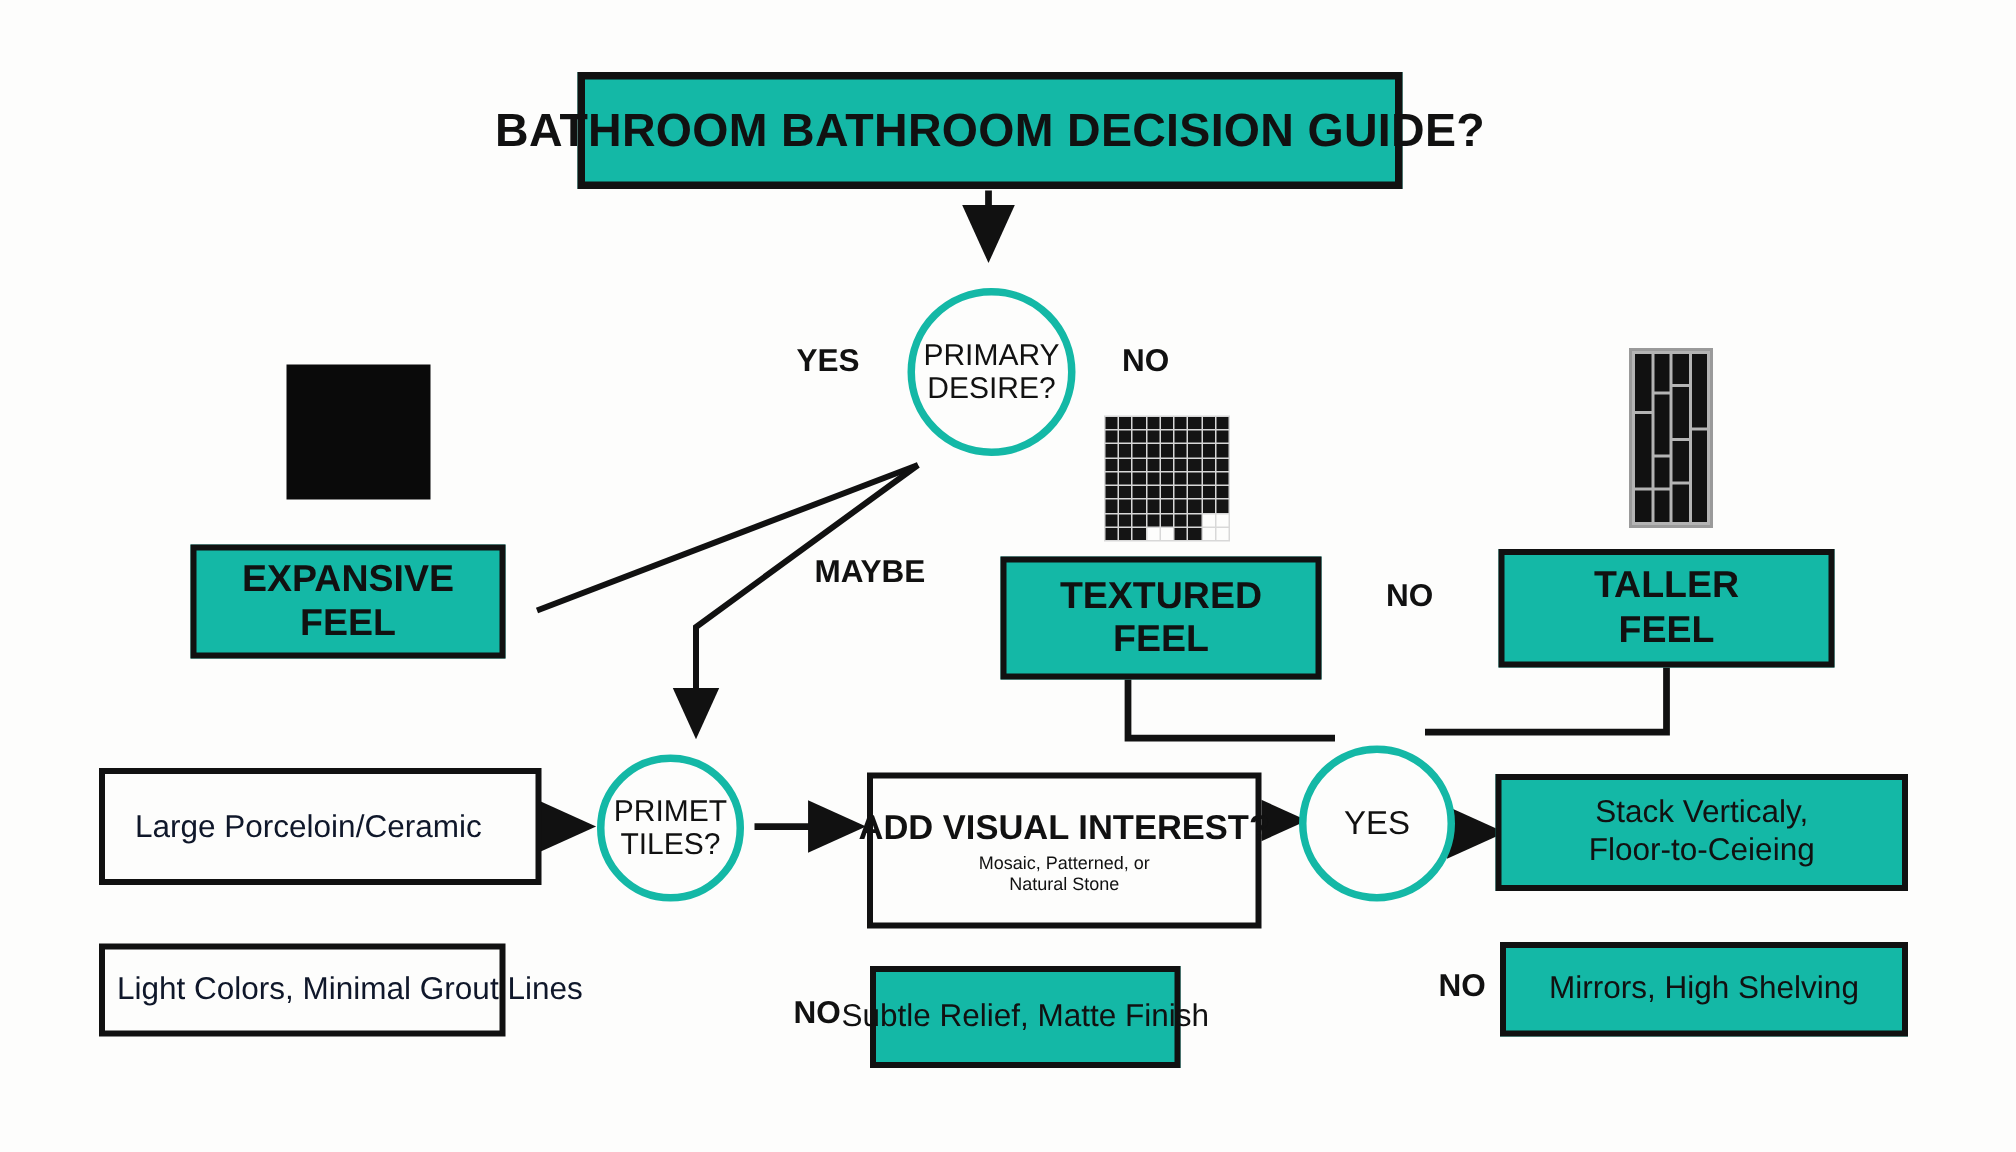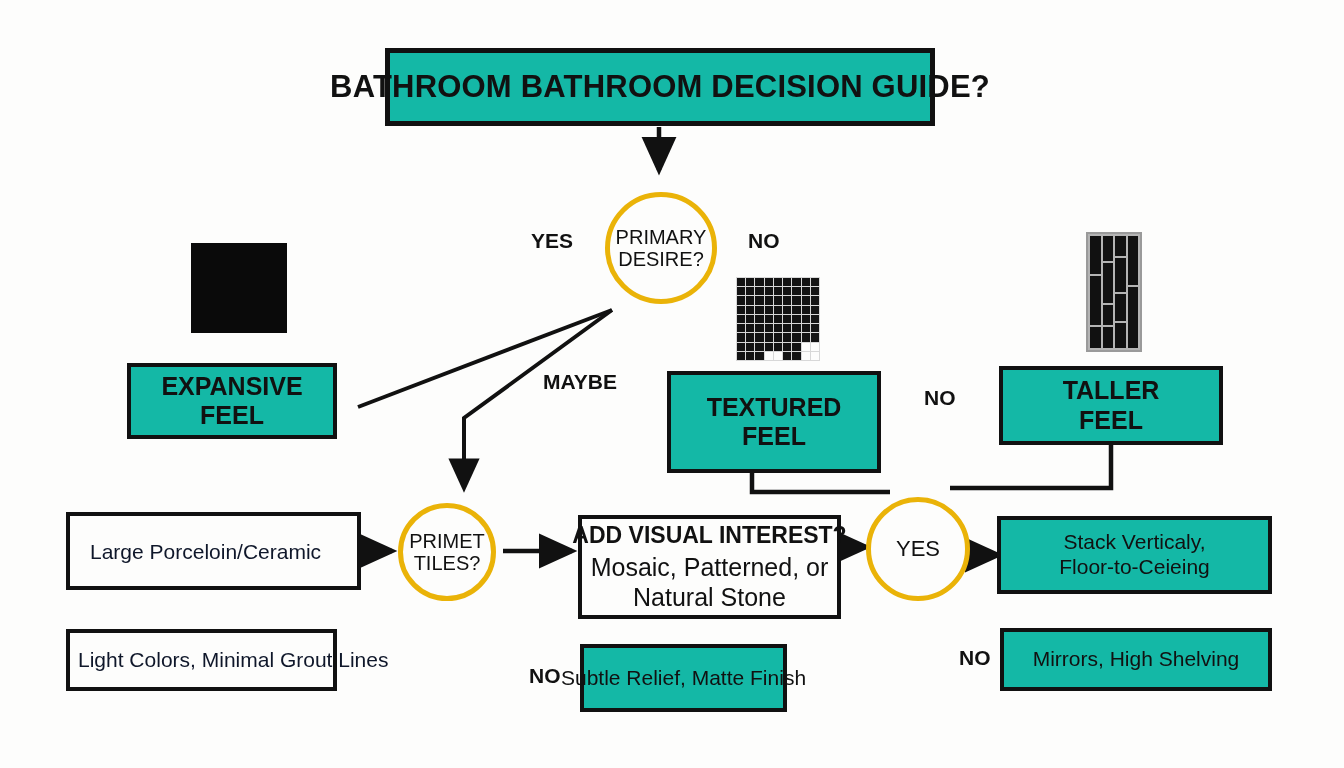--- a/index.html
+++ b/index.html
@@ -64,21 +64,21 @@
   .plain-wrap {
     font-size: 21px;
     font-weight: normal;
   }
   
   .circle {
     position: absolute;
     box-sizing: border-box;
     border-radius: 50%;
     background: #fdfdfc;
-    border: 5px solid #eab308;
+    border: 5px solid #14b8a6;
     display: flex;
     align-items: center;
     justify-content: center;
     text-align: center;
     line-height: 1.12;
     font-size: 20px;
   }
   
   .edge-label {
     position: absolute;
@@ -99,21 +99,21 @@
     justify-content: center;
     text-align: center;
   }
   .stacked .hd {
     font-weight: bold;
     font-size: 23px;
     white-space: nowrap;
     margin-bottom: 3px;
   }
   .stacked .bd {
-    font-size: 25px;
+    font-size: 12px;
     line-height: 1.2;
   }
   
   .overflow-box {
     position: absolute;
     box-sizing: border-box;
     border: 4px solid #111111;
     background: transparent;
   }
   .overflow-text {
@@ -338,21 +338,21 @@
     </div>
   </div>
 
   <div class="node box" style="left:127px; top:363px; width:210px; height:76px;">
     <div>
       <div class="feel-text">EXPANSIVE</div>
       <div class="feel-text">FEEL</div>
     </div>
   </div>
 
-  <div class="node box" style="left:667px; top:371px; width:214px; height:102px;justify-content:center;">
+  <div class="node box" style="left:667px; top:371px; width:214px; height:82px;justify-content:center;">
     <div>
       <div class="feel-text">TEXTURED</div>
       <div class="feel-text">FEEL</div>
     </div>
   </div>
 
   <div class="node box" style="left:999px; top:366px; width:224px; height:79px;">
     <div>
       <div class="feel-text">TALLER</div>
       <div class="feel-text">FEEL</div>

